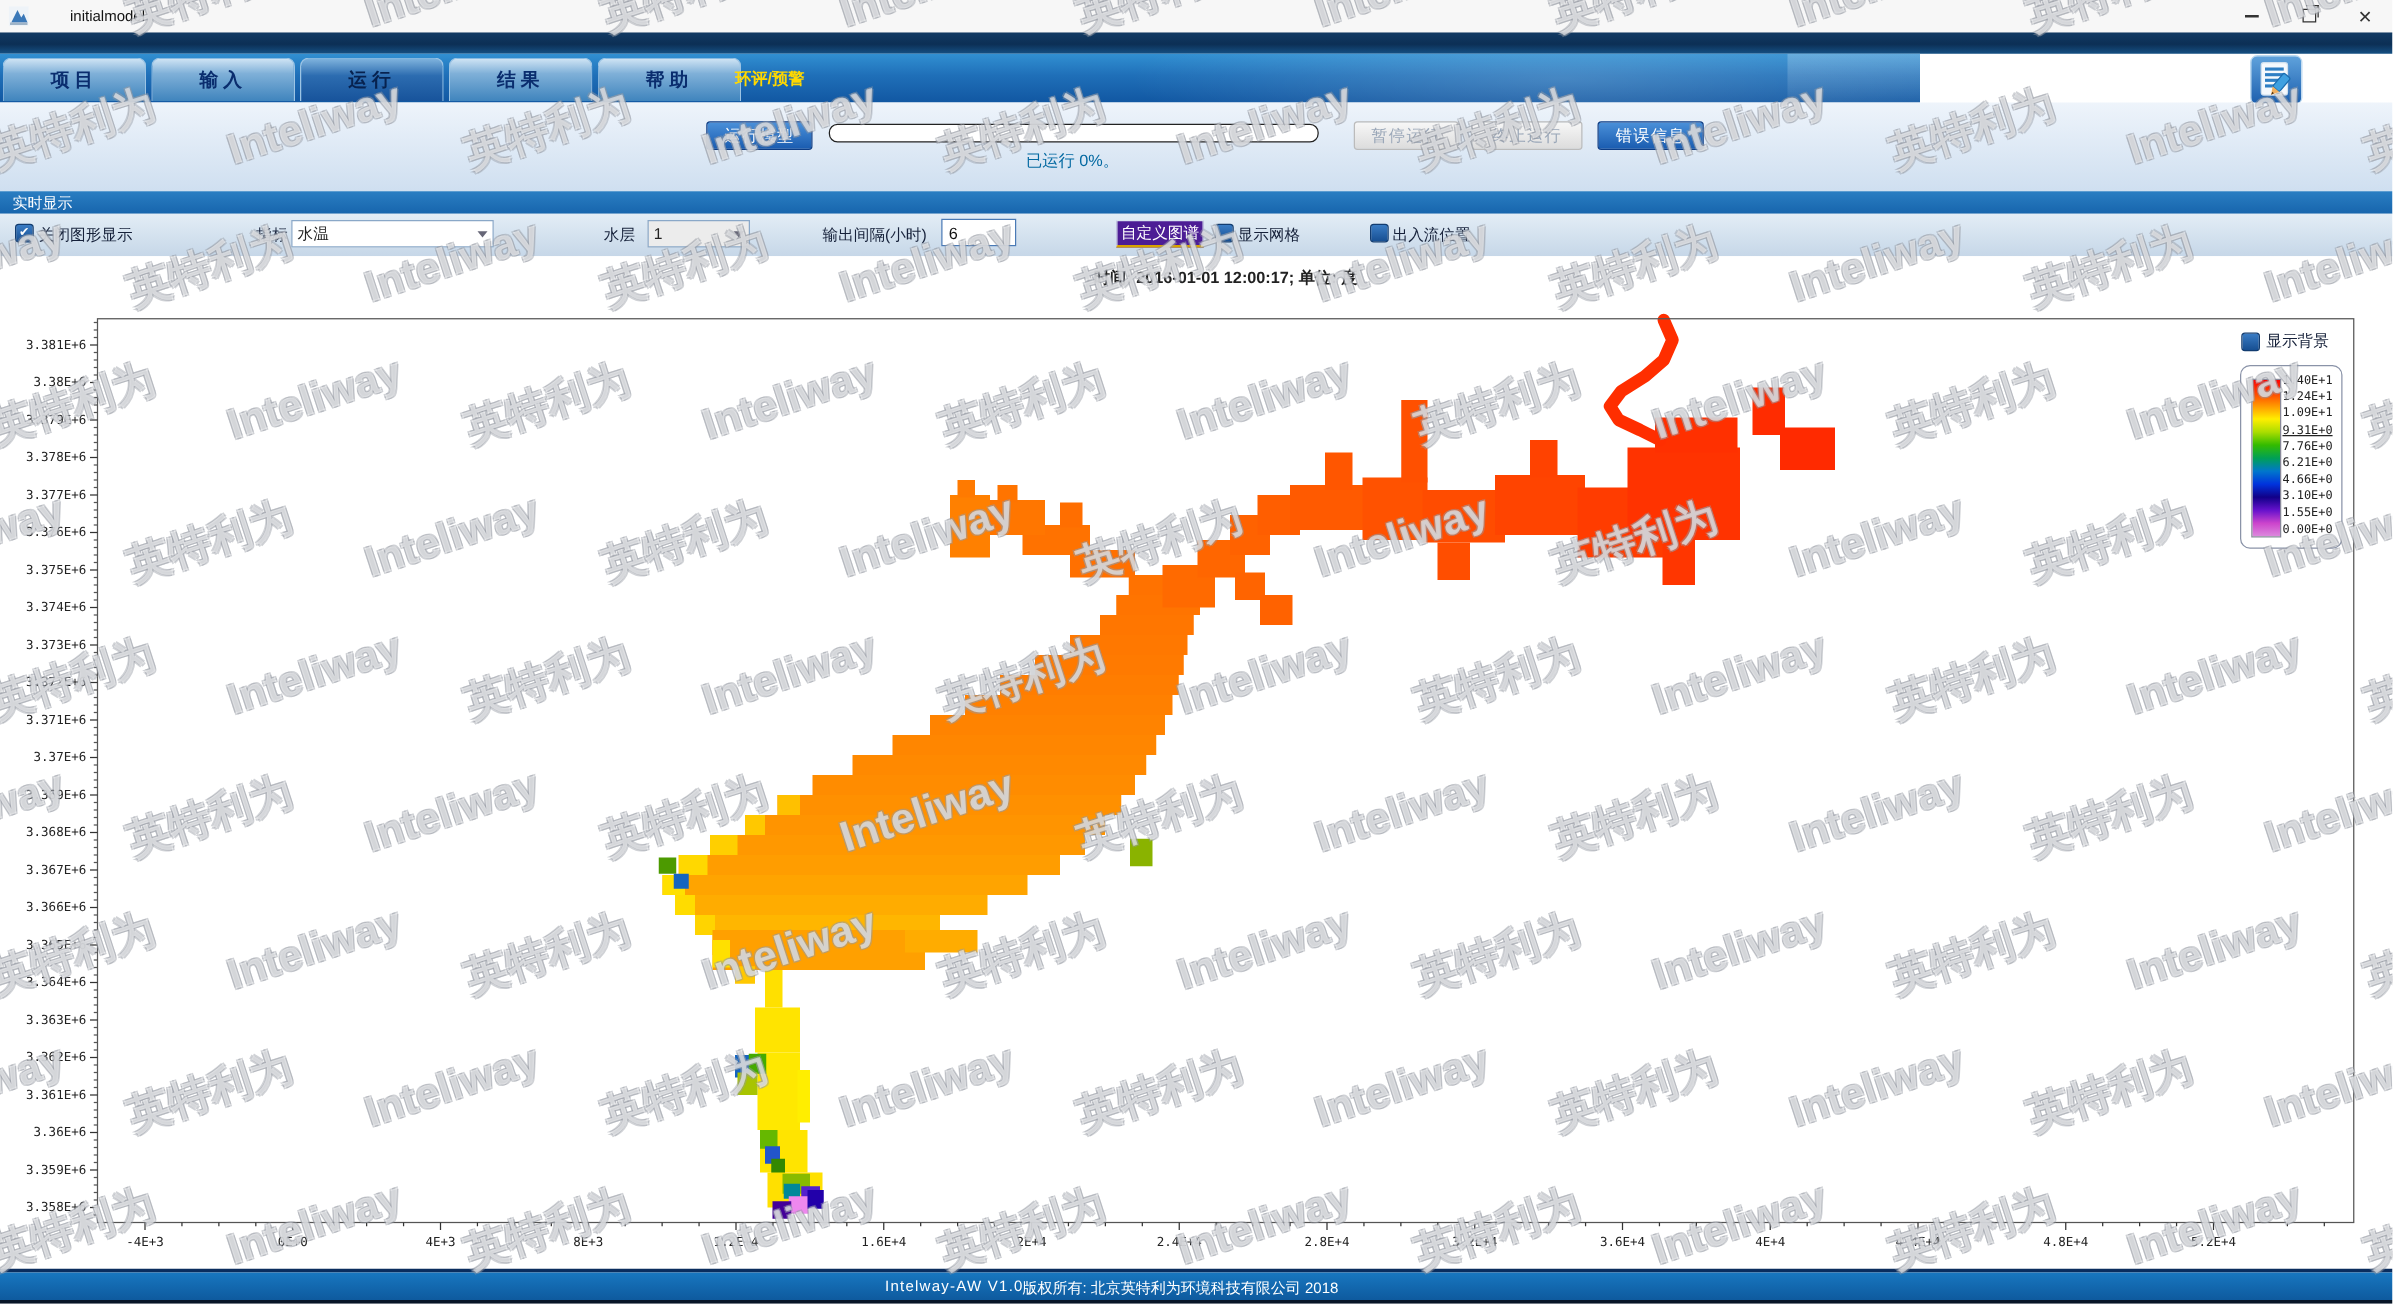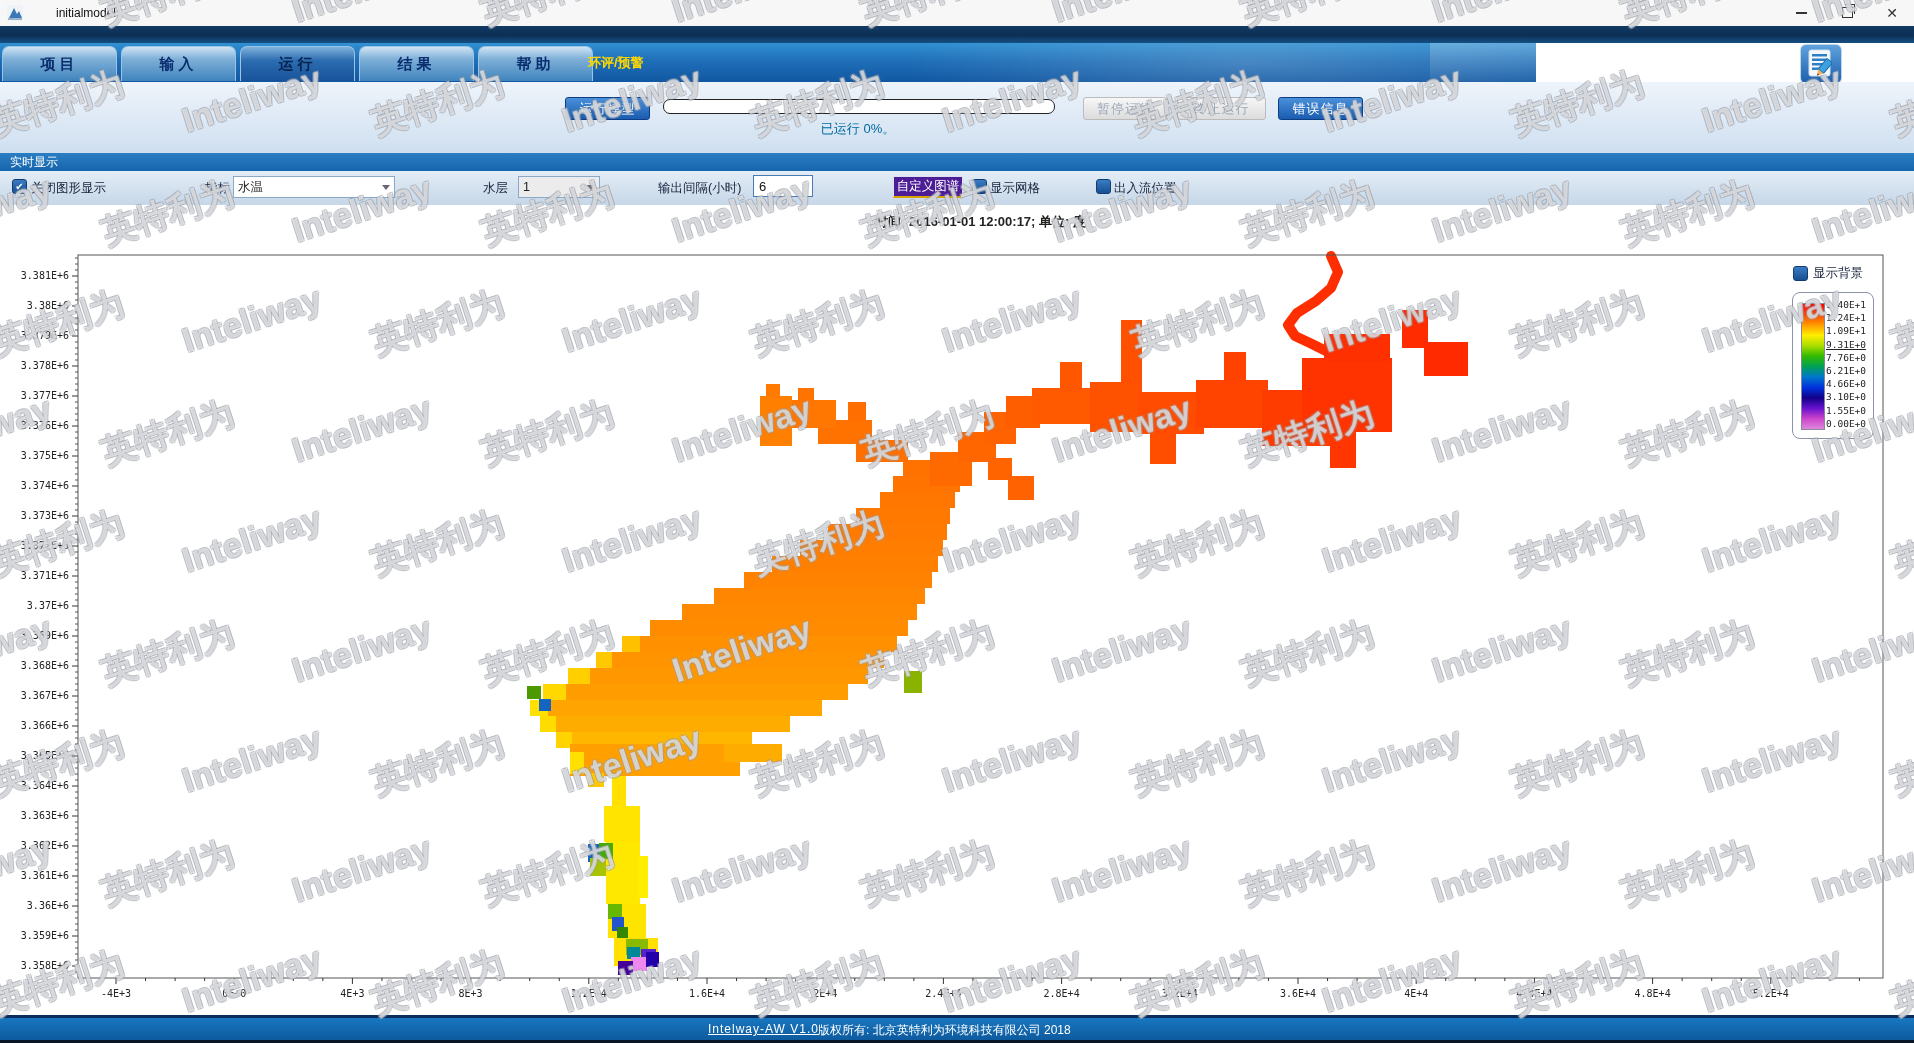--- a/index.html
+++ b/index.html
@@ -60,21 +60,21 @@
   #plot-svg{left:0;top:0;width:1914px;height:1043px;pointer-events:none;z-index:5;}
   .axis-label{font-family:"DejaVu Sans Mono",monospace;font-size:10px;fill:#222;}
   
   #legend-row{left:1793px;top:265px;z-index:6;display:flex;align-items:center;gap:5px;}
   #legend-box{left:1792px;top:292px;width:80px;height:145px;background:#fff;border:1px solid #8a93a8;border-radius:8px;z-index:6;}
   #legend-bar{position:absolute;left:8px;top:10px;width:22px;height:125px;}
   .legend-val{position:absolute;left:33px;width:44px;font-family:"DejaVu Sans Mono",monospace;font-size:9.5px;color:#222;}
   
   #statusline{left:0;top:1015px;width:1914px;height:3px;background:#0a2d5e;}
   #statusbar{left:0;top:1018px;width:1914px;height:22px;background:linear-gradient(180deg,#1877c0,#0e5a9e);color:#fff;font-size:12px;}
-  #statusbar .ver{position:absolute;left:708px;top:4px;letter-spacing:1px;text-decoration:underline;}
+  #statusbar .ver{position:absolute;left:708px;top:4px;letter-spacing:1px;}
   #statusbar .copy{position:absolute;left:818px;top:4px;}
   #bottomstrip{left:0;top:1040px;width:1914px;height:3px;background:#071527;}
   
   #wm-layer{left:0;top:0;width:1914px;height:1043px;z-index:40;pointer-events:none;overflow:hidden;}
   .wm{position:absolute;font-size:34px;font-weight:bold;white-space:nowrap;transform:rotate(-18deg);
       color:rgba(255,255,255,.55);
       text-shadow:1px 1px 0 rgba(150,155,165,.45),-1px -1px 0 rgba(150,155,165,.45),1px -1px 0 rgba(150,155,165,.45),-1px 1px 0 rgba(150,155,165,.45);}
 </style>
 </head>
 <body>

